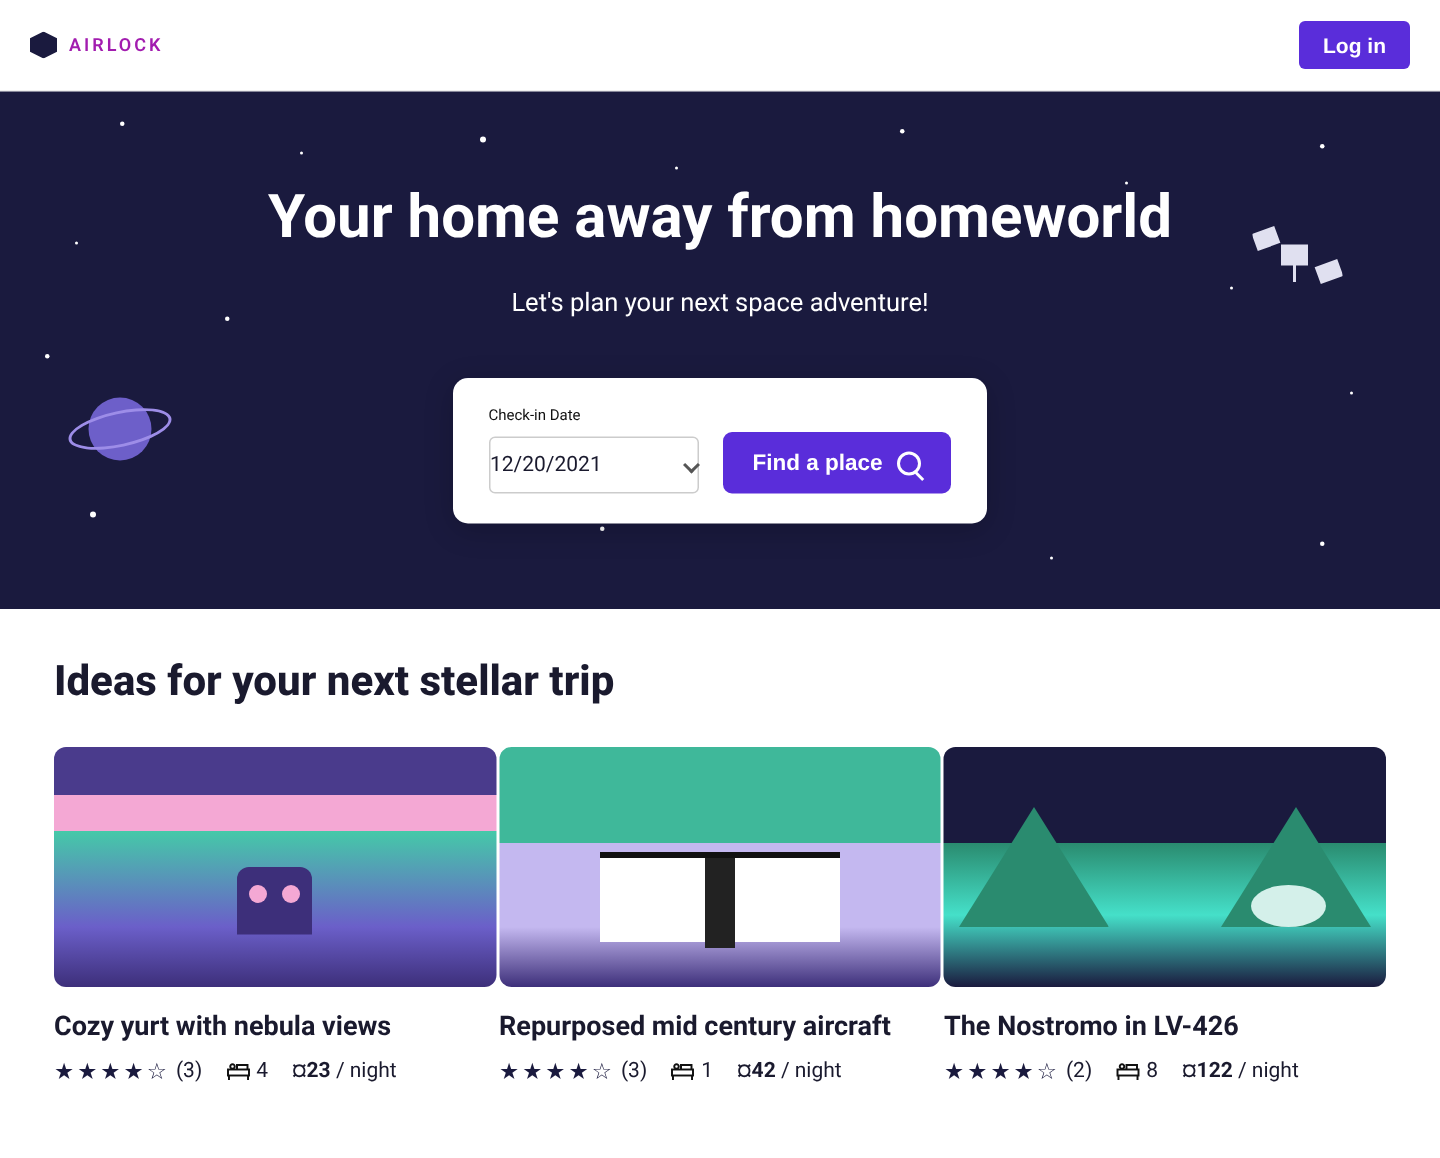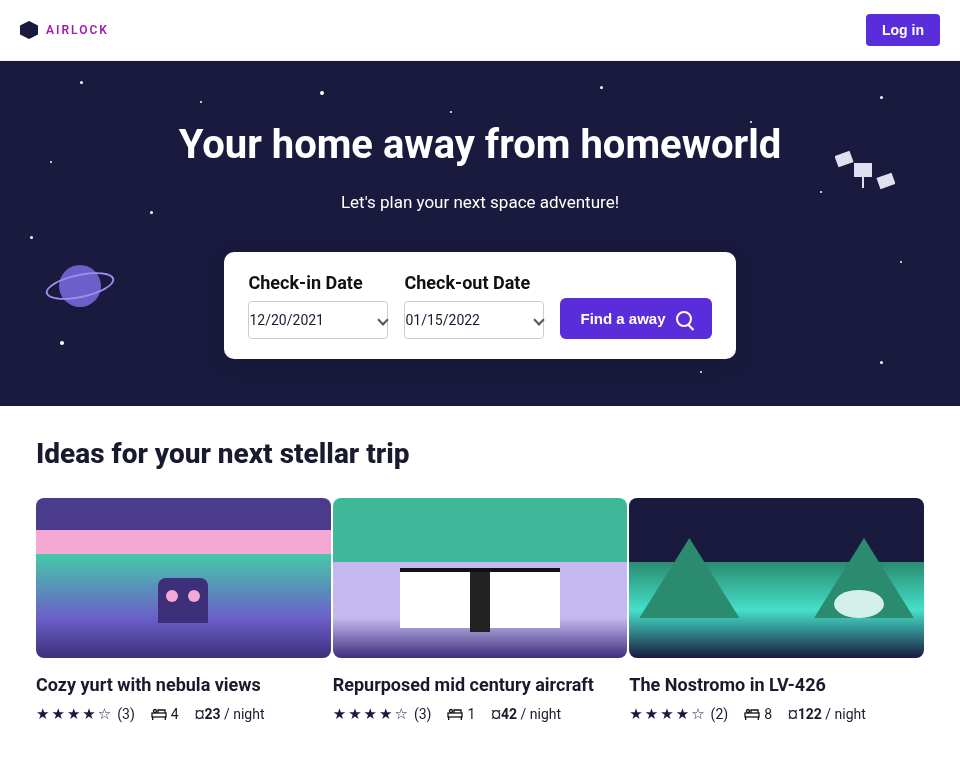--- a/index.html
+++ b/index.html
@@ -8,21 +8,21 @@
 .logo{display:flex;align-items:center;gap:8px}
 .logo-icon{width:18px;height:18px;background:#1a1a3e;clip-path:polygon(50% 0,100% 25%,100% 75%,50% 100%,0 75%,0 25%);position:relative}
 .logo-text{font-size:12px;letter-spacing:2px;font-weight:600;color:#a21caf}
 .login-btn{background:#5a2dda;color:#fff;border:none;padding:8px 16px;border-radius:4px;font-size:14px;font-weight:600;cursor:pointer}
 .hero{background:#1a1a3e;position:relative;height:345px;overflow:hidden;display:flex;flex-direction:column;align-items:center;padding-top:60px}
 .star{position:absolute;background:#fff;border-radius:50%}
 .hero h1{color:#fff;font-size:40px;font-weight:700;z-index:2}
 .hero p{color:#fff;font-size:17px;margin-top:24px;z-index:2}
 .search-card{background:#fff;border-radius:10px;padding:20px 24px;display:flex;gap:16px;align-items:flex-end;margin-top:40px;z-index:2;box-shadow:0 4px 20px rgba(0,0,0,.2)}
 .field{display:flex;flex-direction:column;gap:8px}
-.field label{font-size:18px;font-weight:700;color:#111}
+.field label{font-size:10px;font-weight:400;color:#111}
 .select{border:1px solid #ccc;border-radius:4px;padding:10px 0;font-size:14px;min-width:140px;background:#fff;display:flex;justify-content:space-between;align-items:center;cursor:pointer}
 .chev{border:solid #555;border-width:0 2px 2px 0;display:inline-block;padding:3px;transform:rotate(45deg);margin-left:8px}
 .find-btn{background:#5a2dda;color:#fff;border:none;padding:12px 20px;border-radius:6px;font-size:15px;font-weight:700;cursor:pointer;display:flex;align-items:center;gap:10px}
 .search-icon{width:16px;height:16px;border:2px solid #fff;border-radius:50%;position:relative}
 .search-icon::after{content:"";position:absolute;width:2px;height:7px;background:#fff;bottom:-6px;right:-2px;transform:rotate(-45deg)}
 .planet{position:absolute;left:50px;top:195px;width:60px;height:60px}
 .planet-body{width:42px;height:42px;background:#6d5fc9;border-radius:50%;position:absolute;left:9px;top:9px}
 .planet-ring{width:70px;height:24px;border:2px solid #9d8de8;border-radius:50%;position:absolute;left:-5px;top:18px;transform:rotate(-12deg)}
 .satellite{position:absolute;right:65px;top:85px;width:60px;height:50px}
 .section{padding:31px 36px}
@@ -98,29 +98,22 @@
   <p>Let's plan your next space adventure!</p>
 
   <div class="search-card">
     <div class="field">
       <label>Check-in Date</label>
       <div class="select">
         <span>12/20/2021</span>
         <span class="chev"></span>
       </div>
     </div>
-    <div class="field">
-      <label>Check-out Date</label>
-      <div class="select">
-        <span>01/15/2022</span>
-        <span class="chev"></span>
-      </div>
-    </div>
     <button class="find-btn">
-      <span>Find a away</span>
+      <span>Find a place</span>
       <span class="search-icon"></span>
     </button>
   </div>
 </section>
 
 <section class="section">
   <h2>Ideas for your next stellar trip</h2>
   <div class="cards">
 
     <div class="card">

